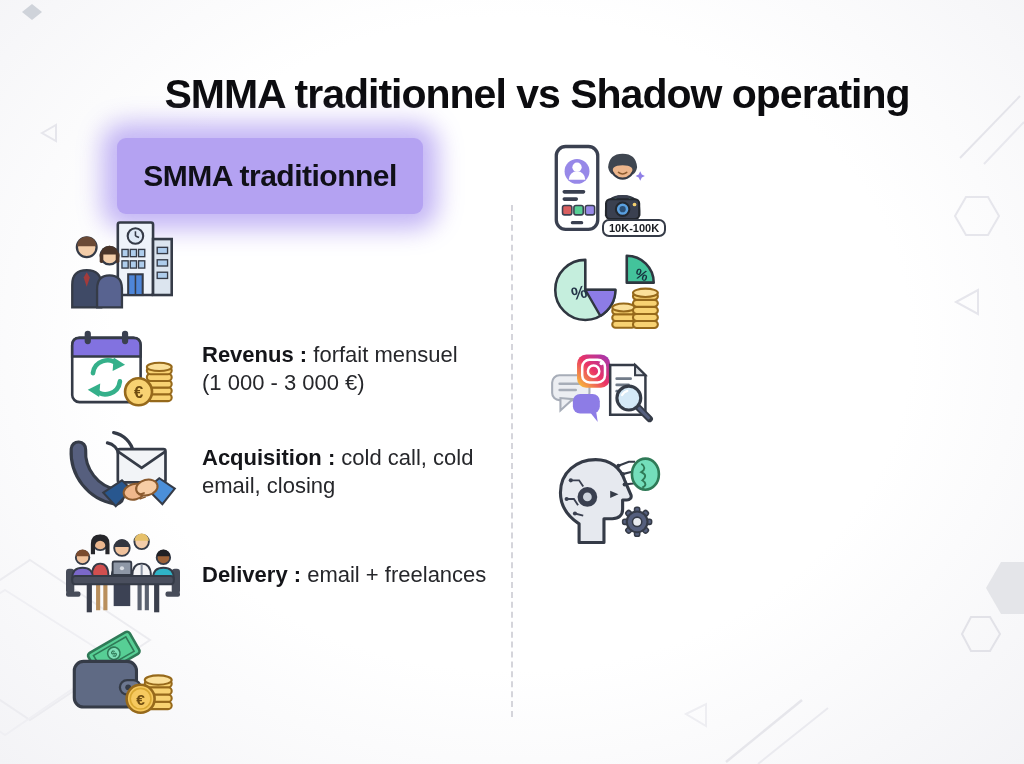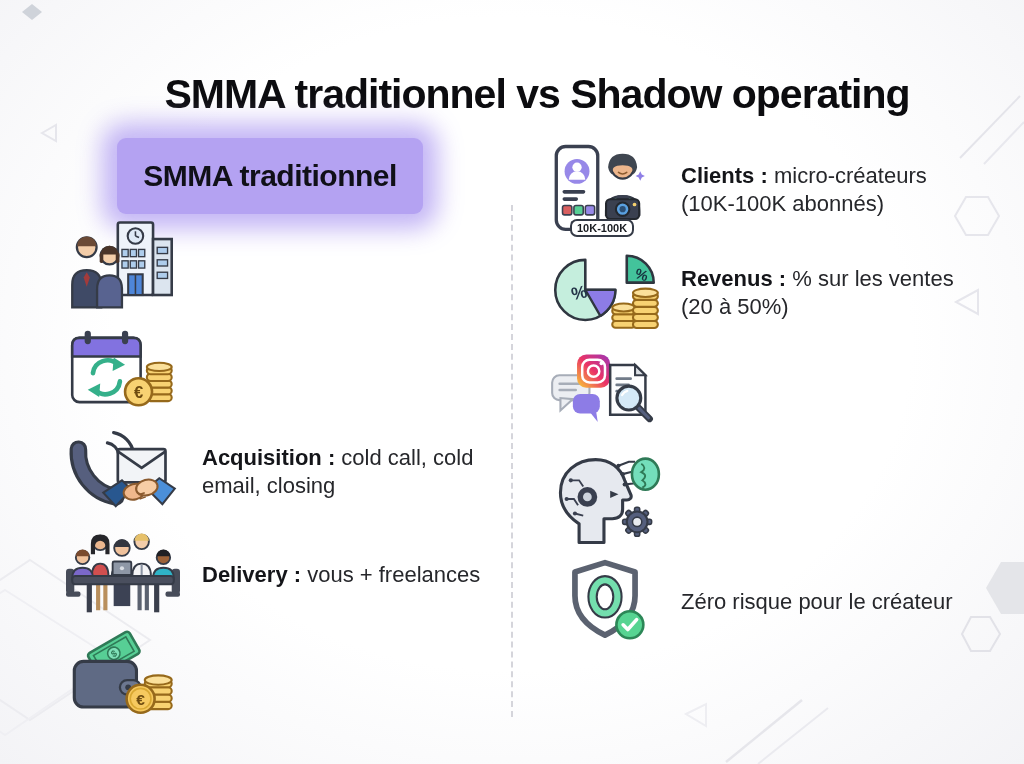--- a/index.html
+++ b/index.html
@@ -25,21 +25,21 @@
   }
   .rows{margin-top:0;}
   .row{display:flex;align-items:center;height:103px;gap:14px;}
   .col-left .row{padding-left:18px;}
   .col-right .row{padding-left:18px;}
   .icon-box{width:130px;min-width:130px;height:96px;display:flex;align-items:center;justify-content:center;position:relative;}
   .col-right .icon-box{width:125px;min-width:125px;}
   .row-text{margin:0;font-size:22px;line-height:1.24;color:#26272b;width:312px;}
   .lbl{font-weight:700;color:#141519;}
   .badge{
-    position:absolute;left:28px;bottom:1px;background:#fff;border:2px solid #353b47;
+    position:absolute;left:60px;bottom:1px;background:#fff;border:2px solid #353b47;
     border-radius:7px;font-size:11px;font-weight:700;color:#191c21;padding:1px 5px;white-space:nowrap;
   }
   .divider{
     position:absolute;left:511px;top:205px;height:512px;width:0;
     border-left:2px dashed #d5d5db;
   }
   svg{display:block;}
 </style>
 </head>
 <body>
@@ -120,20 +120,21 @@
               <rect x="78" y="63.5" width="24" height="7" rx="3.5" fill="#f8d272" stroke="#96691b" stroke-width="2"></rect>
               <rect x="78" y="57" width="24" height="7" rx="3.5" fill="#f8d272" stroke="#96691b" stroke-width="2"></rect>
               <rect x="78" y="50.5" width="24" height="7" rx="3.5" fill="#f8d272" stroke="#96691b" stroke-width="2"></rect>
               <rect x="78" y="44" width="24" height="7" rx="3.5" fill="#f8d272" stroke="#96691b" stroke-width="2"></rect>
               <ellipse cx="90" cy="44" rx="12" ry="4" fill="#fbe09a" stroke="#96691b" stroke-width="2"></ellipse>
             </g>
             <circle cx="70" cy="68" r="13" fill="#f8d272" stroke="#96691b" stroke-width="2.5"></circle>
             <text x="70" y="74" text-anchor="middle" font-size="16" font-weight="bold" fill="#6d4b10">€</text>
           </svg>
         </div>
+        <p class="row-text"><strong class="lbl">Revenus :</strong> <span>forfait mensuel (1&nbsp;000 - 3&nbsp;000&nbsp;€)</span></p>
       </div>
 
       <div class="row">
         <div class="icon-box">
           <svg width="114" height="96" viewBox="0 0 110 92">
             <path d="M40 18 a14 14 0 0 1 11 11" fill="none" stroke="#353b47" stroke-width="3.2" stroke-linecap="round"></path>
             <path d="M46 8 a24 24 0 0 1 19 19" fill="none" stroke="#353b47" stroke-width="3.2" stroke-linecap="round"></path>
             <path d="M12 24 a44 44 0 0 0 36 46" fill="none" stroke="#353b47" stroke-width="17" stroke-linecap="round"></path>
             <path d="M12 24 a44 44 0 0 0 36 46" fill="none" stroke="#565f7e" stroke-width="11" stroke-linecap="round"></path>
             <rect x="50" y="24" width="46" height="32" rx="2" fill="#f2f4f7" stroke="#353b47" stroke-width="2.6"></rect>
@@ -177,21 +178,21 @@
             <rect x="76" y="54" width="4" height="26" fill="#5b6270"></rect>
             <rect x="20" y="54" width="5" height="28" fill="#3a3f4c"></rect>
             <rect x="85" y="54" width="5" height="28" fill="#3a3f4c"></rect>
             <rect x="45" y="33" width="18" height="13" rx="1.5" fill="#8e97a6" stroke="#353b47" stroke-width="1.8"></rect>
             <circle cx="54" cy="39.5" r="2" fill="#d9dde4"></circle>
             <rect x="6" y="47" width="98" height="8" rx="3" fill="#4a4f5e" stroke="#353b47" stroke-width="2"></rect>
             <rect x="0" y="62" width="14" height="5" rx="2" fill="#474c59"></rect>
             <rect x="96" y="62" width="14" height="5" rx="2" fill="#474c59"></rect>
           </svg>
         </div>
-        <p class="row-text"><strong class="lbl">Delivery :</strong> <span>vous + freelances</span></p>
+        <p class="row-text"><strong class="lbl">Delivery :</strong> <span>email + freelances</span></p>
       </div>
 
       <div class="row">
         <div class="icon-box">
           <svg width="114" height="96" viewBox="0 0 110 92">
             <g transform="rotate(-30 46 20)">
               <rect x="22" y="10" width="46" height="24" rx="3" fill="#57cf95" stroke="#2f7a57" stroke-width="2.5"></rect>
               <rect x="27" y="14" width="36" height="16" fill="none" stroke="#2f7a57" stroke-width="1.5"></rect>
               <circle cx="45" cy="22" r="6" fill="#7fe0b8" stroke="#2f7a57" stroke-width="1.5"></circle>
               <text x="45" y="25.5" text-anchor="middle" font-size="9" font-weight="bold" fill="#2f7a57">$</text>
@@ -238,21 +239,20 @@
             <path d="M68 29 q4 3 8 0" fill="none" stroke="#8a5a2e" stroke-width="1.5" stroke-linecap="round"></path>
             <path d="M89 28 l1.5 3 3 1.5 -3 1.5 -1.5 3 -1.5 -3 -3 -1.5 3 -1.5 z" fill="#8f7fe6"></path>
             <rect x="66" y="51" width="12" height="6" rx="2" fill="#3a4050"></rect>
             <rect x="56" y="55" width="32" height="19" rx="4" fill="#3a4050" stroke="#23272e" stroke-width="2"></rect>
             <circle cx="72" cy="64.5" r="6.5" fill="#5aa0e0" stroke="#23272e" stroke-width="2"></circle>
             <circle cx="72" cy="64.5" r="3" fill="#2b4f75"></circle>
             <circle cx="83.5" cy="60" r="1.8" fill="#f5d06e"></circle>
           </svg>
           <span class="badge">10K-100K</span>
         </div>
-        <p class="row-text"><strong class="lbl">Clients :</strong> <span>micro-créateurs (10K-100K abonnés)</span></p>
       </div>
 
       <div class="row">
         <div class="icon-box">
           <svg width="114" height="96" viewBox="0 0 110 92">
             <path d="M36 14 A29 29 0 1 0 65 43 L36 43 Z" fill="#c5eedd" stroke="#2f3640" stroke-width="2.5" stroke-linejoin="round"></path>
             <path d="M36 43 L65 43 A29 29 0 0 1 50.5 68.1 Z" fill="#8d7ce6" stroke="#2f3640" stroke-width="2.2" stroke-linejoin="round"></path>
             <text x="24" y="53" font-size="17" font-weight="bold" fill="#243447" transform="rotate(-12 24 53)">%</text>
             <path d="M76 36 L76 10 A26 26 0 0 1 102 36 Z" fill="#43c39b" stroke="#2f3640" stroke-width="2.5" stroke-linejoin="round"></path>
             <text x="83" y="31" font-size="14" font-weight="bold" fill="#17323f" transform="rotate(18 83 31)">%</text>
@@ -265,21 +265,20 @@
             <g>
               <rect x="82" y="73" width="24" height="6.8" rx="3.4" fill="#f8d272" stroke="#96691b" stroke-width="2"></rect>
               <rect x="82" y="66.2" width="24" height="6.8" rx="3.4" fill="#f8d272" stroke="#96691b" stroke-width="2"></rect>
               <rect x="82" y="59.4" width="24" height="6.8" rx="3.4" fill="#f8d272" stroke="#96691b" stroke-width="2"></rect>
               <rect x="82" y="52.6" width="24" height="6.8" rx="3.4" fill="#f8d272" stroke="#96691b" stroke-width="2"></rect>
               <rect x="82" y="45.8" width="24" height="6.8" rx="3.4" fill="#f8d272" stroke="#96691b" stroke-width="2"></rect>
               <ellipse cx="94" cy="45.8" rx="12" ry="4" fill="#fbe09a" stroke="#96691b" stroke-width="2"></ellipse>
             </g>
           </svg>
         </div>
-        <p class="row-text"><strong class="lbl">Revenus :</strong> <span>% sur les ventes (20 à 50%)</span></p>
       </div>
 
       <div class="row">
         <div class="icon-box">
           <svg width="114" height="96" viewBox="0 0 110 92">
             <defs>
               <linearGradient id="ig" x1="0" y1="1" x2="1" y2="0">
                 <stop offset="0" stop-color="#f9ce34"></stop>
                 <stop offset="0.5" stop-color="#ea3366"></stop>
                 <stop offset="1" stop-color="#9b36b7"></stop>
@@ -336,28 +335,16 @@
                 <rect x="-2.5" y="-14" width="5" height="28" rx="2" transform="rotate(90)"></rect>
                 <rect x="-2.5" y="-14" width="5" height="28" rx="2" transform="rotate(135)"></rect>
               </g>
               <circle r="10" fill="#555f7d" stroke="#353b47" stroke-width="2"></circle>
               <circle r="4.5" fill="#e8ebf0" stroke="#353b47" stroke-width="1.5"></circle>
             </g>
           </svg>
         </div>
       </div>
 
-      <div class="row">
-        <div class="icon-box">
-          <svg width="114" height="96" viewBox="0 0 110 92">
-            <path d="M55 8 L26 17 v23 q0 24 29 38 q29-14 29-38 V17 Z" fill="#ffffff" stroke="#5b6270" stroke-width="5.5" stroke-linejoin="round"></path>
-            <ellipse cx="55" cy="41" rx="12" ry="16" fill="none" stroke="#353b47" stroke-width="10"></ellipse>
-            <ellipse cx="55" cy="41" rx="12" ry="16" fill="none" stroke="#74dfae" stroke-width="6"></ellipse>
-            <circle cx="79" cy="68" r="13" fill="#57d492" stroke="#2c8757" stroke-width="2.5"></circle>
-            <path d="M72.5 68 l4.5 4.5 8.5-9.5" fill="none" stroke="#ffffff" stroke-width="3.5" stroke-linecap="round" stroke-linejoin="round"></path>
-          </svg>
-        </div>
-        <p class="row-text"><strong class="lbl"></strong> <span>Zéro risque pour le créateur</span></p>
-      </div>
 
     </div>
   </div>
 </div>
 
 </body></html>

